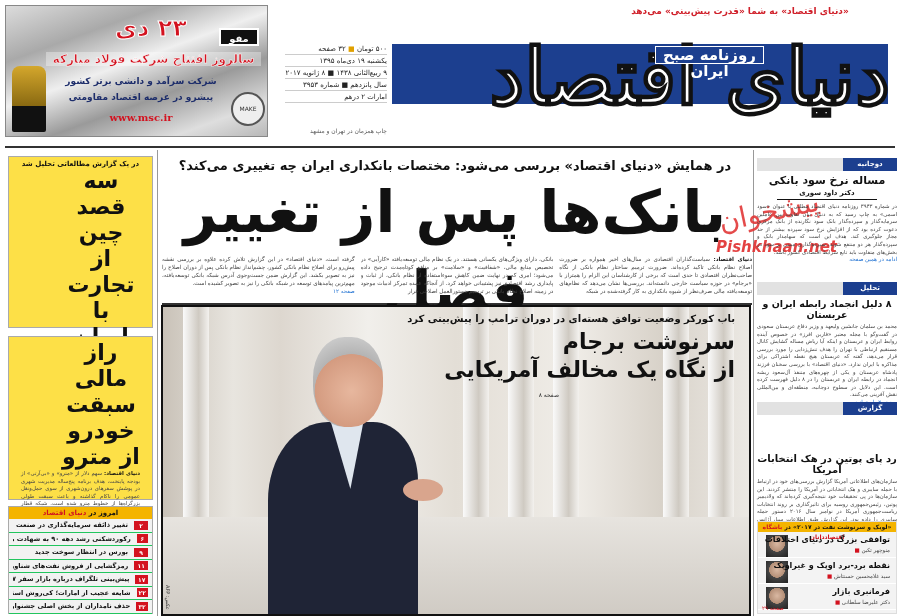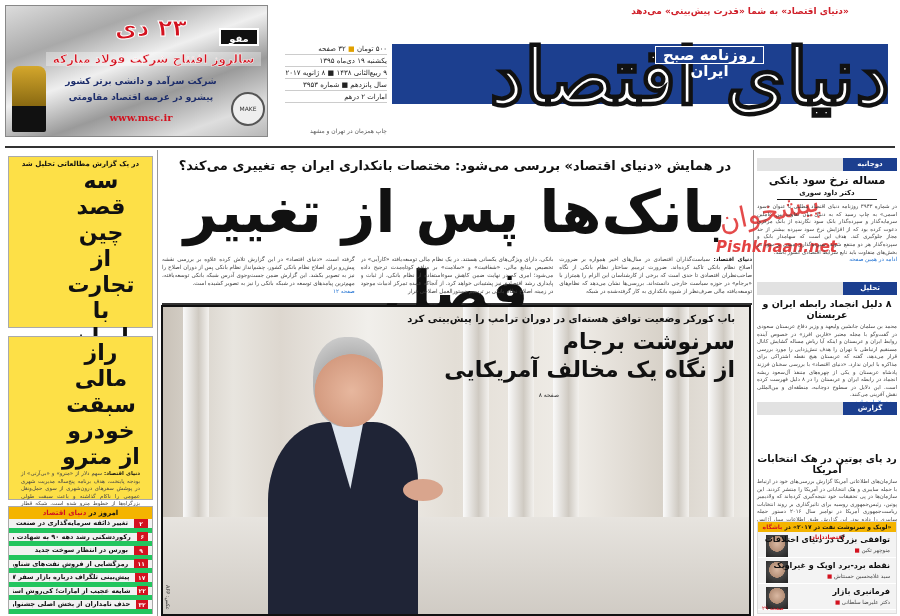--- a/index.html
+++ b/index.html
@@ -63,21 +63,21 @@
   
   .lbox { position: absolute; left: 8px; width: 145px; border: 1px solid #aaa; background: #fde047; padding: 3px 12px; }
   .lbox .k { font-size: 7px; font-weight: bold; text-align: center; }
   .lbox .h { font-size: 22px; font-weight: bold; text-align: center; line-height: 26px; letter-spacing: -1px; margin-left: 41px; }
   .lbox .b { font-size: 5.4px; line-height: 7.6px; color: #444; text-align: justify; }
   .lbox .b b { color: #111; }
 
   .today { position: absolute; left: 8px; top: 506px; width: 145px; height: 108px; border: 1px solid #aaa; background: #f2f2f2; }
   .today .bar { height: 12px; background: #f4b400; font-size: 7px; font-weight: bold; text-align: center; line-height: 12px; color: #111; }
   .today .bar span { color: #d3121f; }
-  .today .row { display: flex; align-items: center; height: 13.5px; border-bottom: 5px solid #22c55e; padding: 4px 4px; direction: rtl; }
+  .today .row { display: flex; align-items: center; height: 13.5px; border-bottom: 1px solid #22c55e; padding: 4px 4px; direction: rtl; }
   .today .num { width: 14px; height: 9px; background: #d3121f; color: #fff; font-size: 6px; font-weight: bold; text-align: center; line-height: 9px; margin-left: 6px; }
   .today .txt { font-size: 6.6px; font-weight: bold; white-space: nowrap; overflow: hidden; }
 
   
   .rsec { position: absolute; left: 757px; width: 140px; }
   .rsec .tag { height: 13px; background: #e2e2e2; position: relative; }
   .rsec .tag span { position: absolute; right: 0; top: 0; height: 13px; width: 54px; background: #1c3f8f; color: #fff; font-size: 7px; font-weight: bold; text-align: center; line-height: 13px; }
   .rsec .t { font-size: 11px; font-weight: bold; text-align: center; margin-top: 3px; }
   .rsec .au { font-size: 7px; font-weight: bold; text-align: center; border-bottom: 1px solid #111; margin: 2px 20px 3px; padding-bottom: 2px; }
   .rsec .b { font-size: 5.4px; line-height: 7.6px; color: #444; text-align: justify; }

